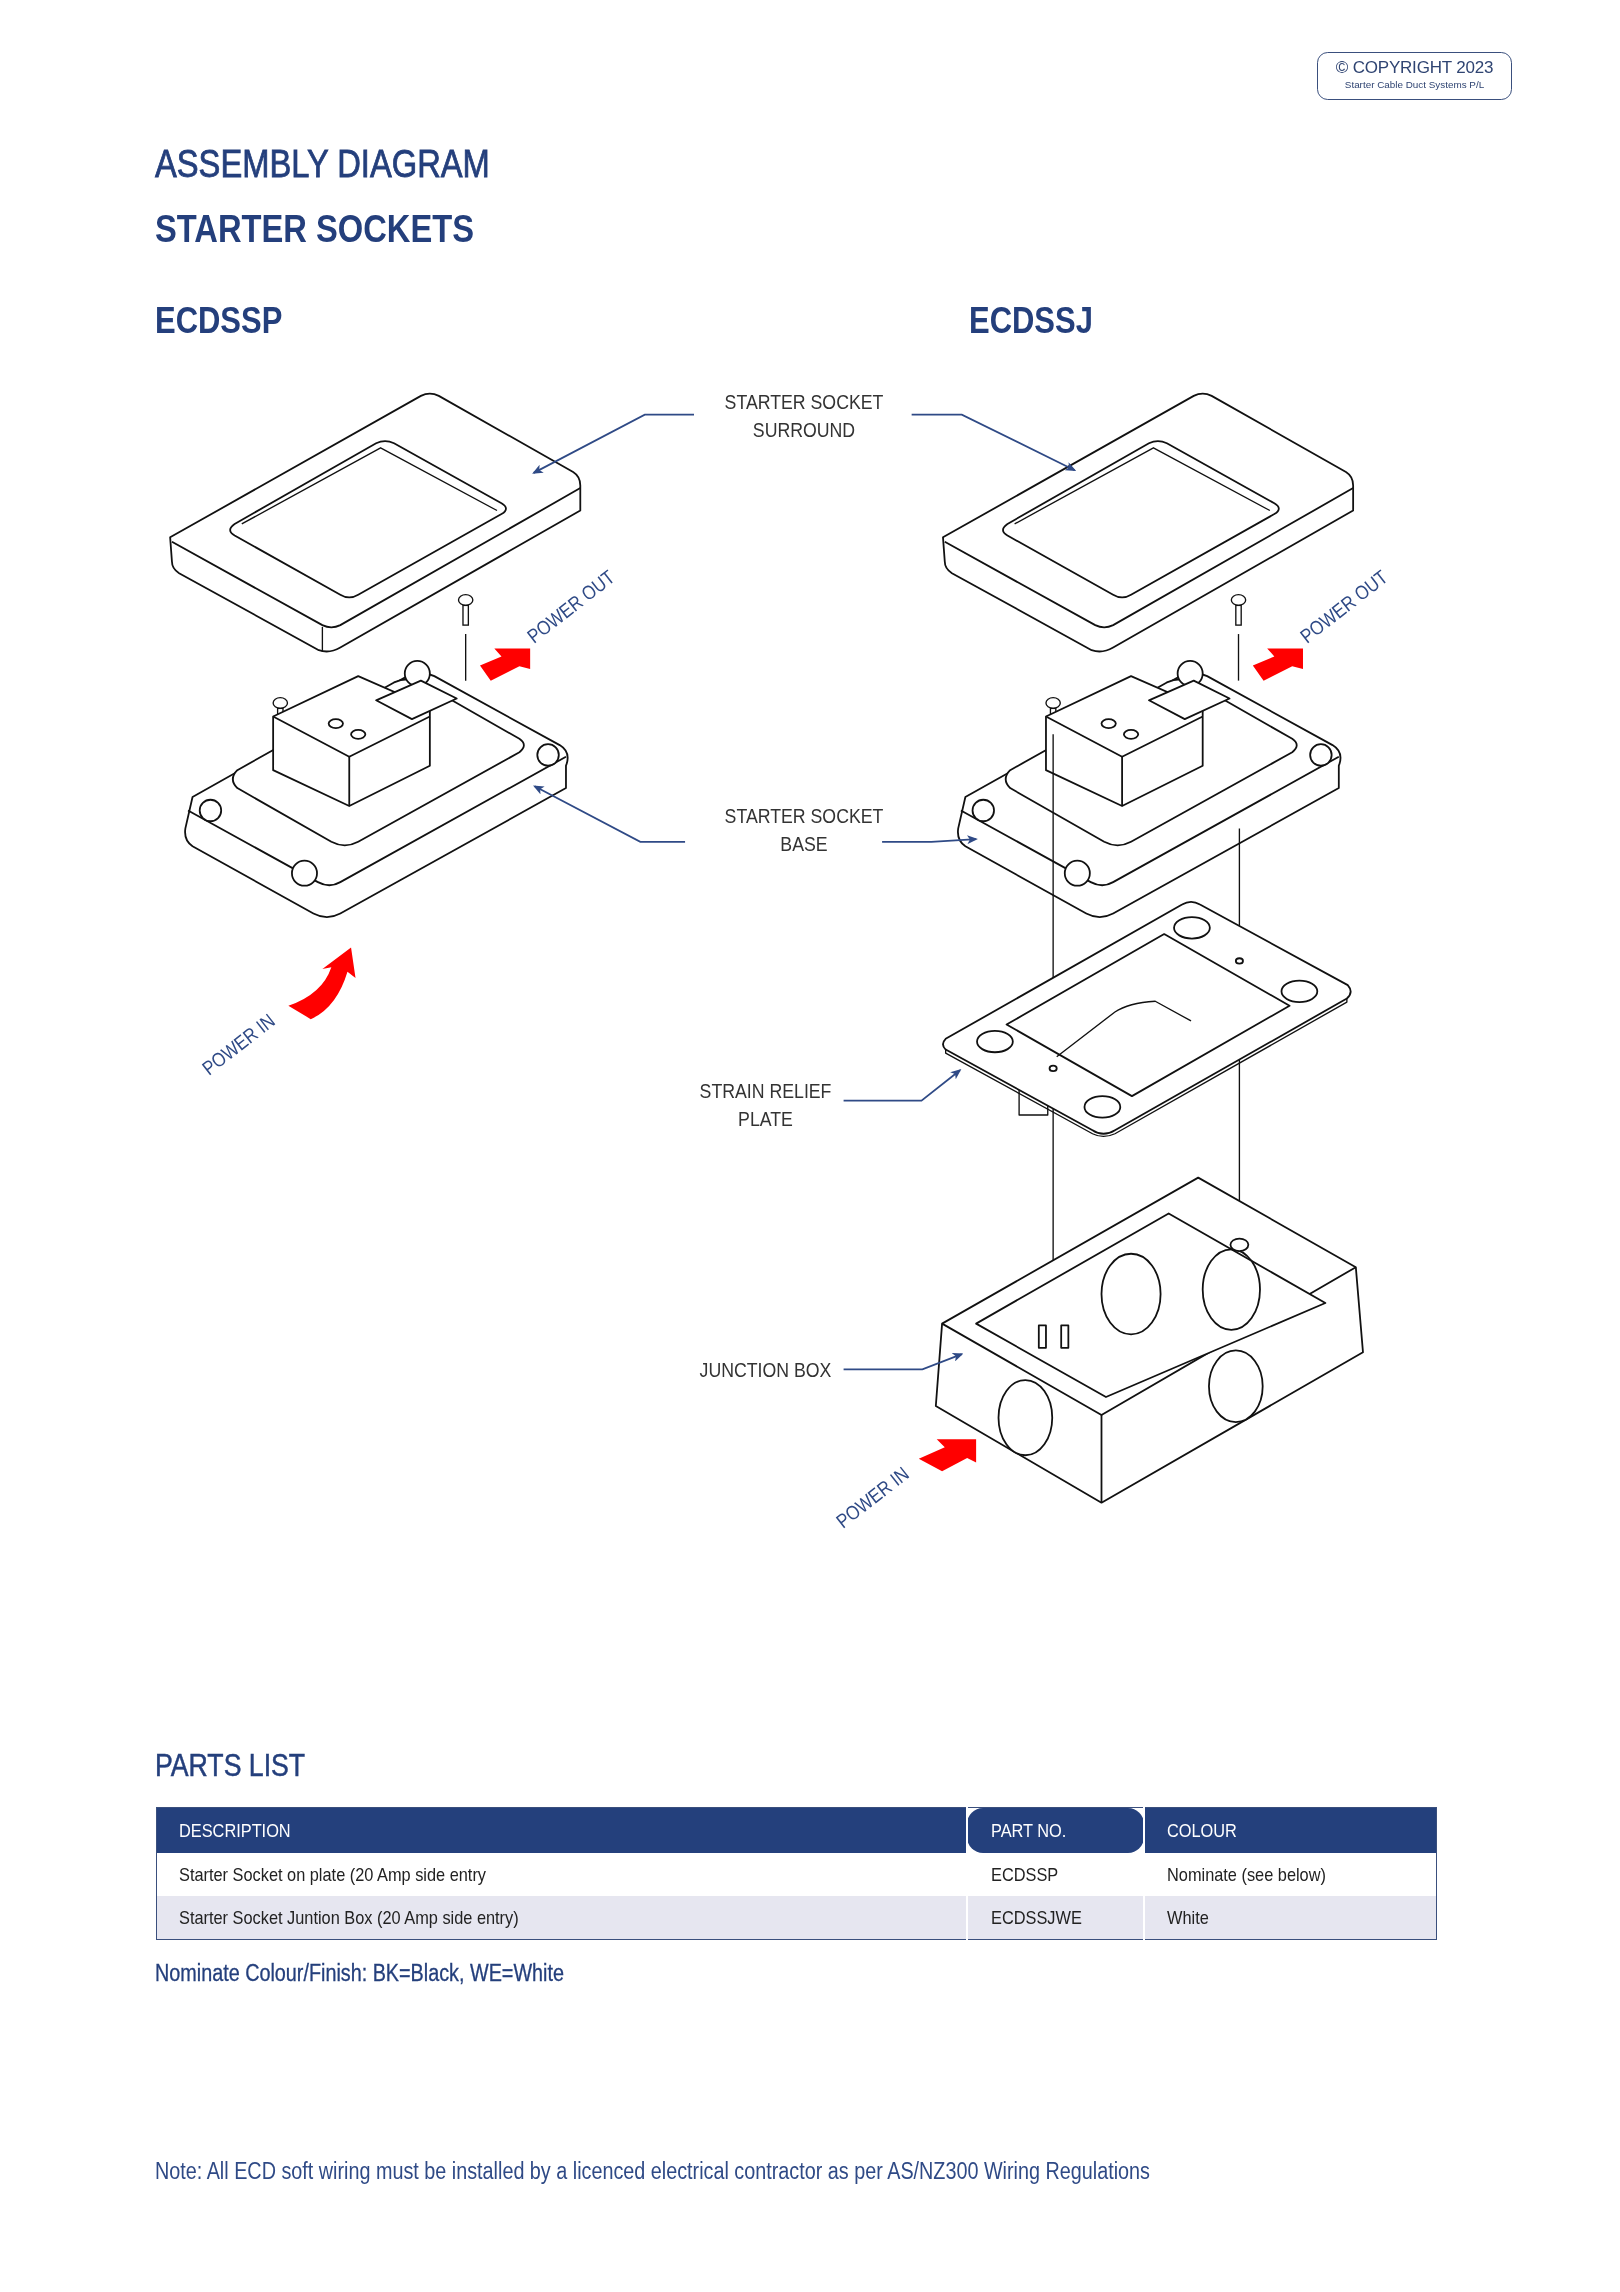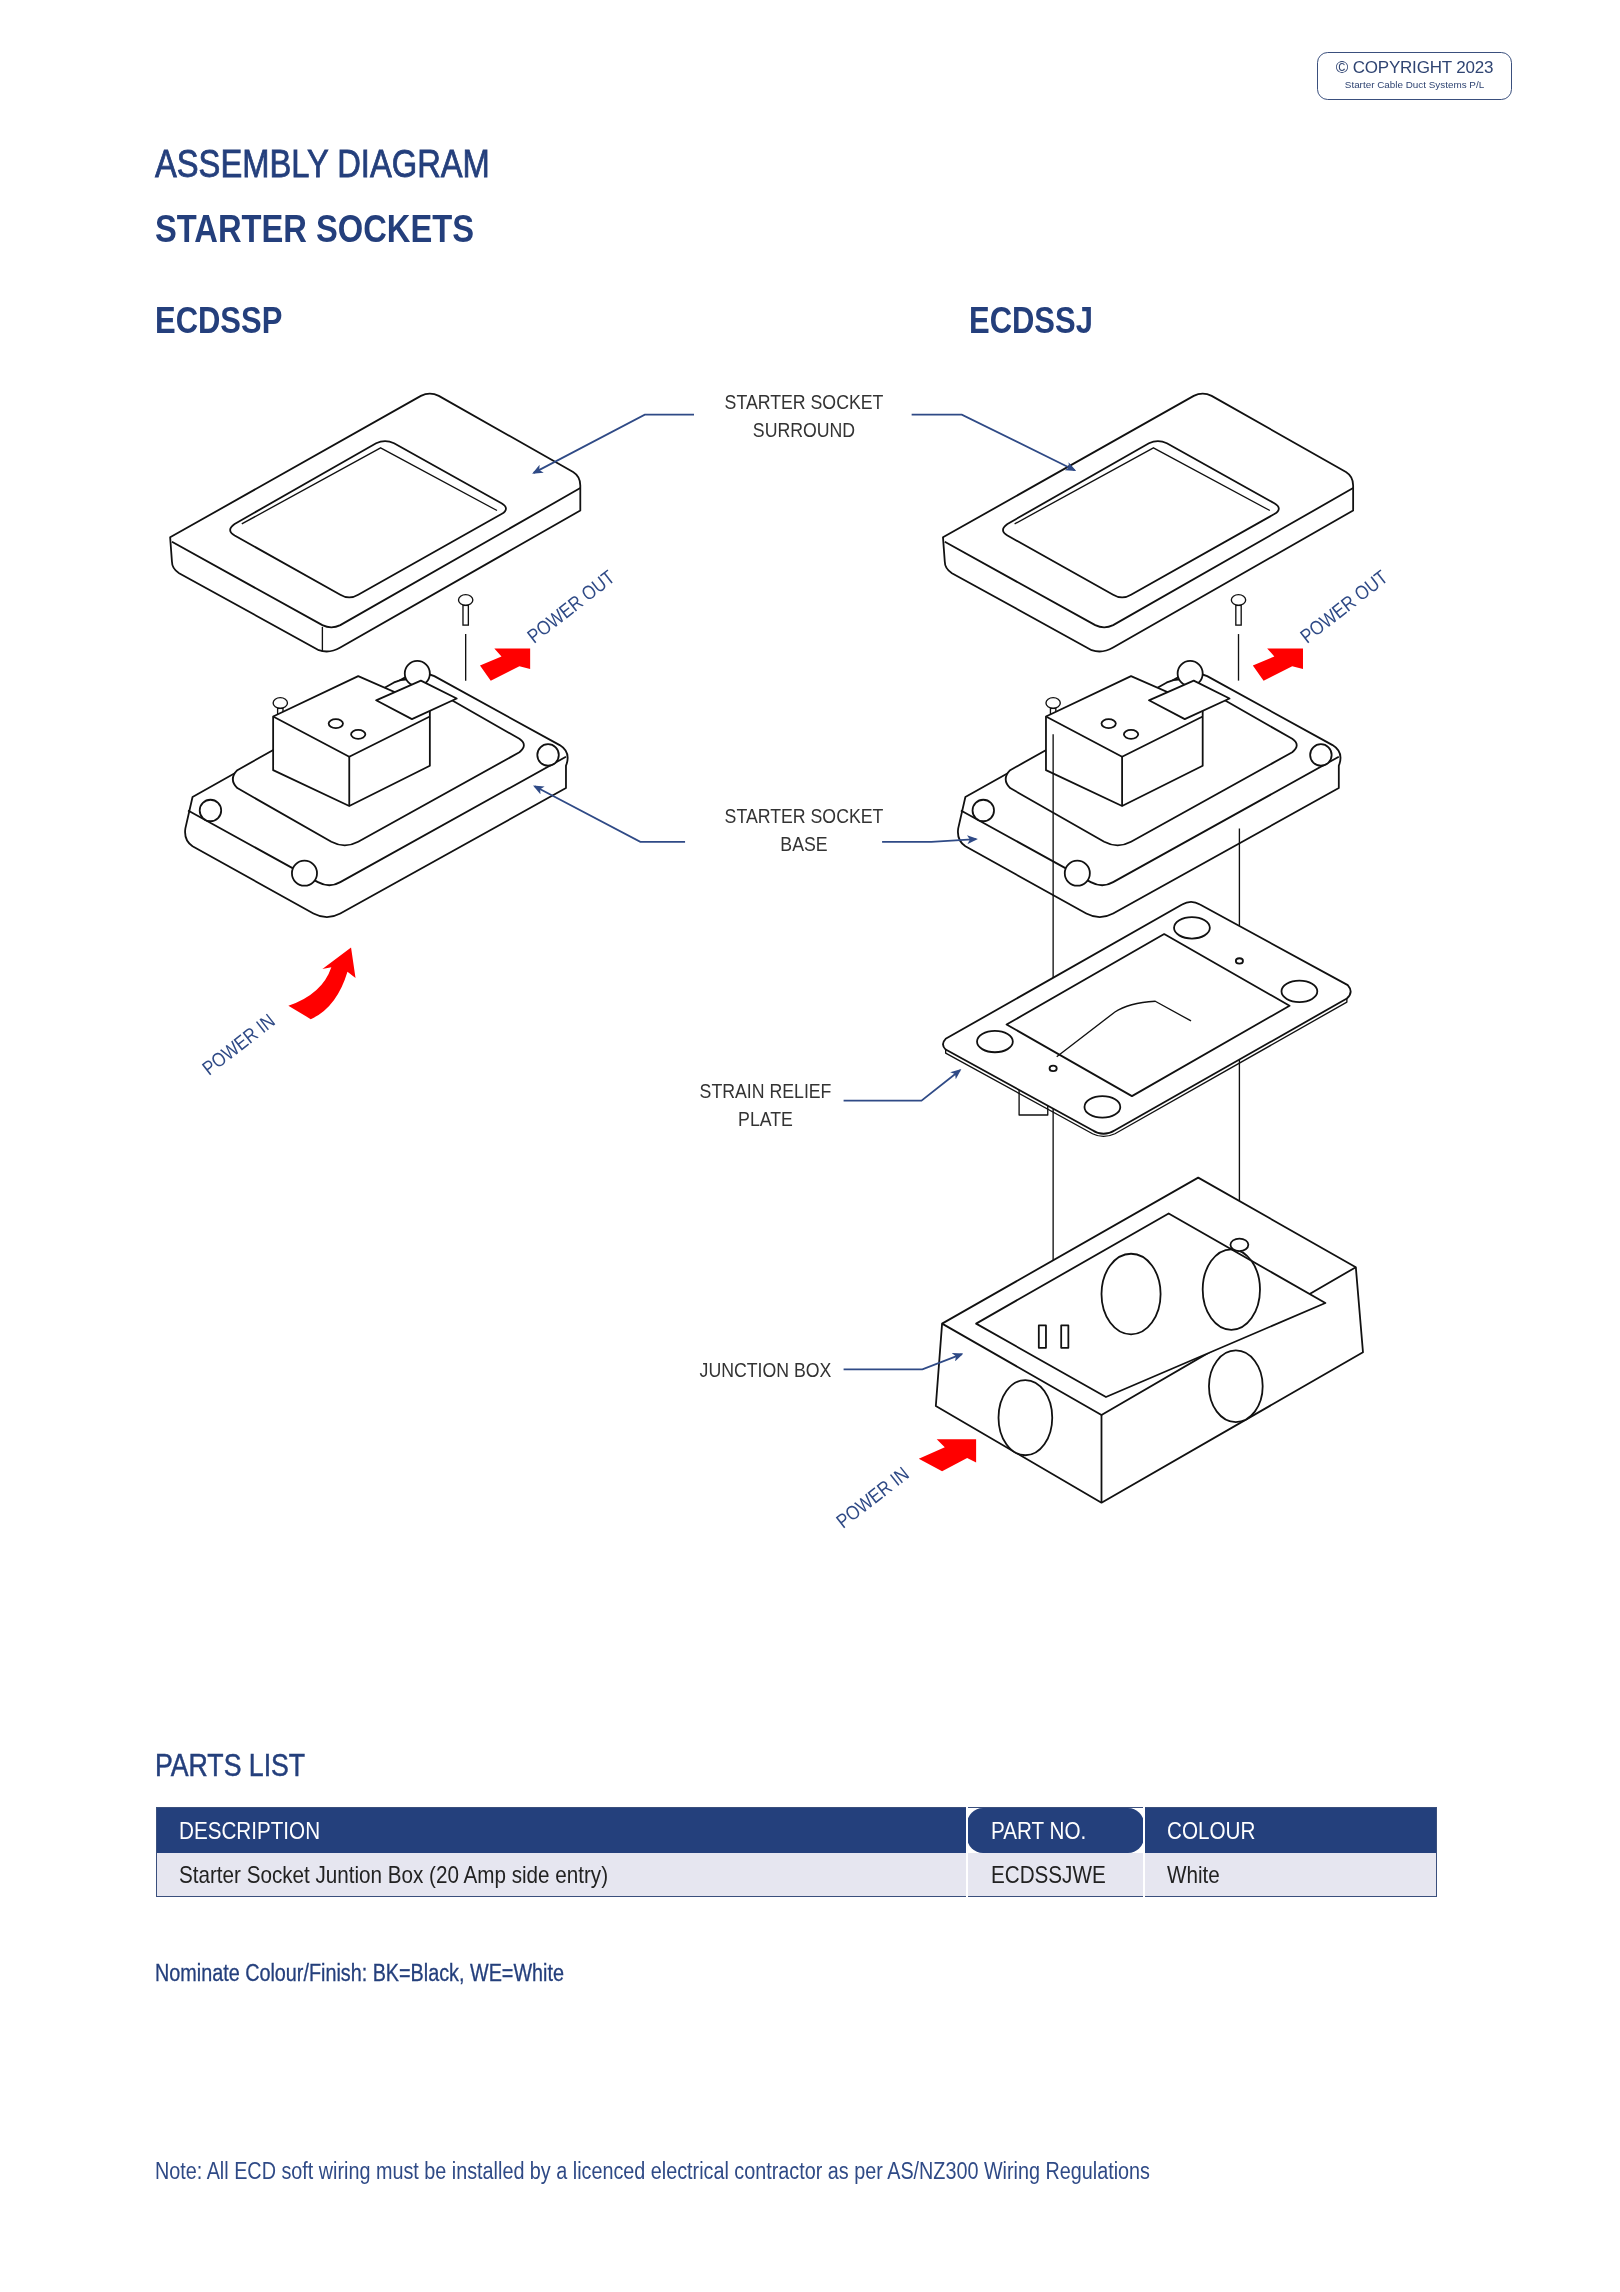--- a/index.html
+++ b/index.html
@@ -12,21 +12,21 @@
   .copyright .l2 { font-size: 9.9px; margin-top: 1.8px; }
   .h1 { left: 155px; font-weight: bold; color: #243f7c; transform: scaleX(0.86); transform-origin: left center; white-space: nowrap; }
   .title1 { top: 143px; font-size: 38px; font-weight: normal; -webkit-text-stroke: 0.8px #243f7c; }
   .title2 { top: 208px; font-size: 38px; }
   .model { top: 300px; font-size: 36px; }
   .model2 { left: 969px; }
   .callout { font-size: 20.6px; text-align: center; color: #333; line-height: 28px; transform: scaleX(0.86); transform-origin: center center; white-space: nowrap; }
   .rot { font-size: 19.7px; color: #2f4a86; white-space: nowrap; transform-origin: left bottom; transform: rotate(-38deg) scaleX(0.86); }
   .parts-title { left: 155px; top: 1748px; font-size: 31px; color: #243f7c; transform: scaleX(0.86); transform-origin: left; white-space: nowrap; -webkit-text-stroke: 0.5px #243f7c; }
   table.parts { position: absolute; left: 156px; top: 1807px; width: 1281px; border-collapse: collapse;
-                border: 1.8px solid #3a4f7d; font-size: 24px; }
+                border: 1.8px solid #3a4f7d; font-size: 19px; }
   table.parts th { background: #24407c; color: #fff; font-weight: normal; text-align: left; height: 45px; padding: 0 0 0 22.4px; }
   table.parts td { height: 43px; padding: 0 0 0 22.4px; color: #222; }
   table.parts tr.r1 td { background: #ffffff; }
   table.parts tr.r2 td { background: #e6e6f0; margin-top: 12px; }
   table.parts th + th, table.parts td + td { border-left: 2.7px solid #ffffff; }
   table.parts .c1 { width: 787px; }
   table.parts .c2 { width: 152px; border-radius: 16px; }
   .cell-text { display: inline-block; transform: scaleX(0.86); transform-origin: left center; white-space: nowrap; }
   .nominate { left: 155px; top: 1960px; font-size: 23px; color: #243f7c; transform: scaleX(0.86); transform-origin: left; white-space: nowrap; -webkit-text-stroke: 0.3px #243f7c; }
   .note { left: 155px; top: 2158px; font-size: 23px; color: #2f4a86; transform: scaleX(0.86); transform-origin: left; white-space: nowrap; }
@@ -198,20 +198,25 @@
 <div class="abs rot" style="left:846px; top:1510px;">POWER IN</div>
 
 <div class="abs parts-title">PARTS LIST</div>
 <table class="parts">
   <tbody>
       <tr>
     <th class="c1"><span class="cell-text">DESCRIPTION</span></th>
     <th class="c2"><span class="cell-text">PART NO.</span></th>
     <th><span class="cell-text">COLOUR</span></th>
   </tr>
+  <tr class="r1">
+    <td><span class="cell-text">Starter Socket on plate (20 Amp side entry</span></td>
+    <td><span class="cell-text">ECDSSP</span></td>
+    <td><span class="cell-text">Nominate (see below)</span></td>
+  </tr>
   <tr class="r2">
     <td><span class="cell-text">Starter Socket Juntion Box (20 Amp side entry)</span></td>
     <td><span class="cell-text">ECDSSJWE</span></td>
     <td><span class="cell-text">White</span></td>
   </tr>
 </tbody>
   </table>
 <div class="abs nominate">Nominate Colour/Finish: BK=Black, WE=White</div>
 
 <div class="abs note">Note: All ECD soft wiring must be installed by a licenced electrical contractor as per AS/NZ300 Wiring Regulations</div>

